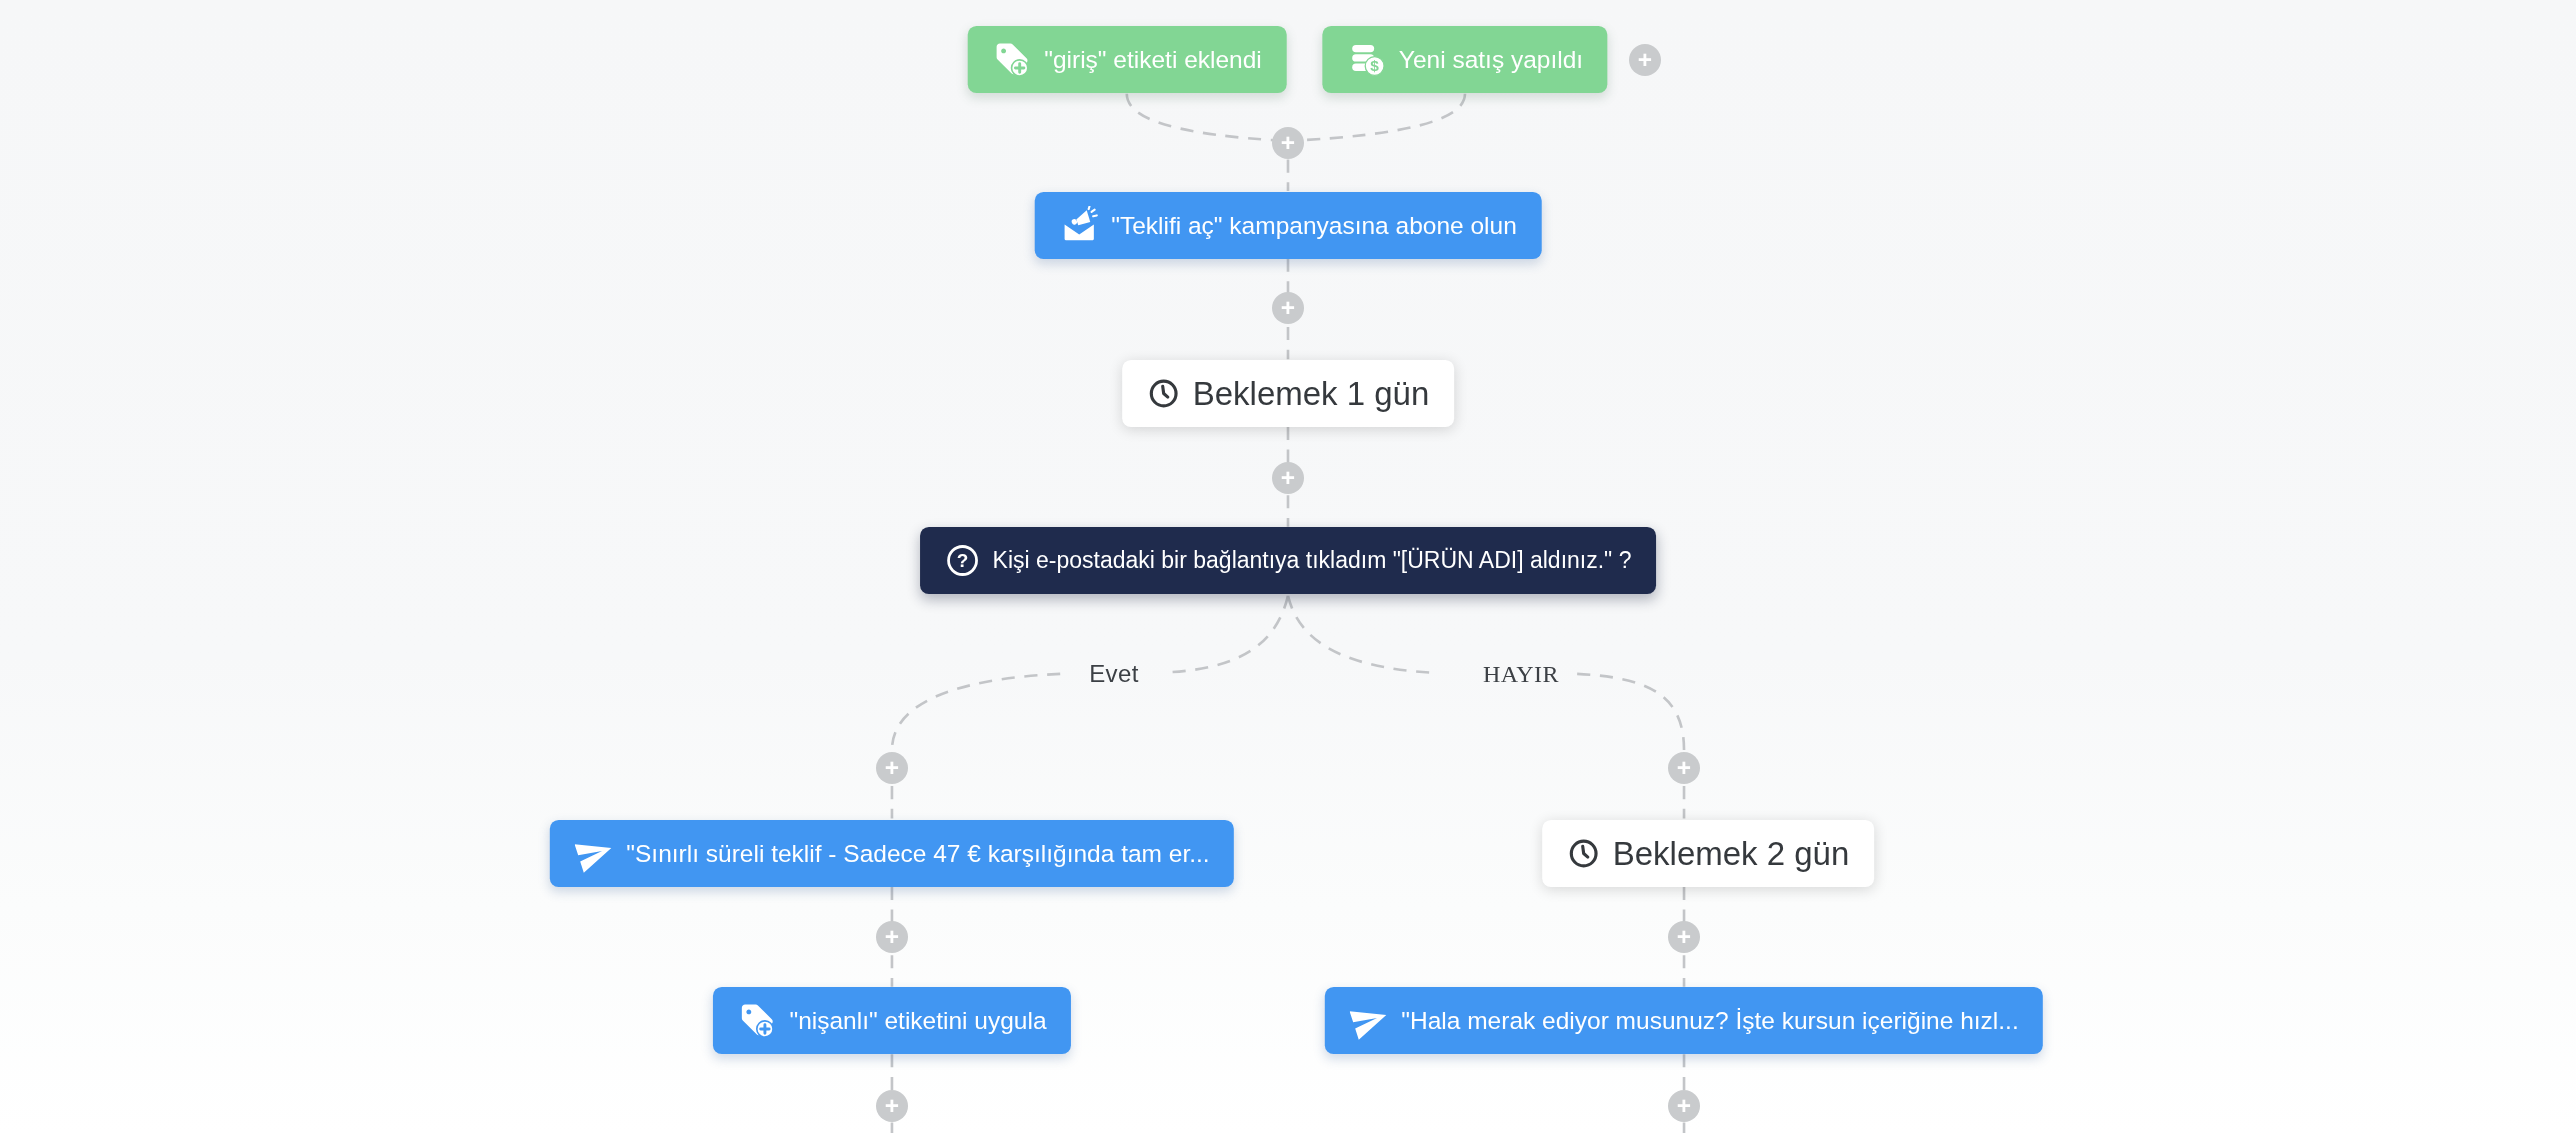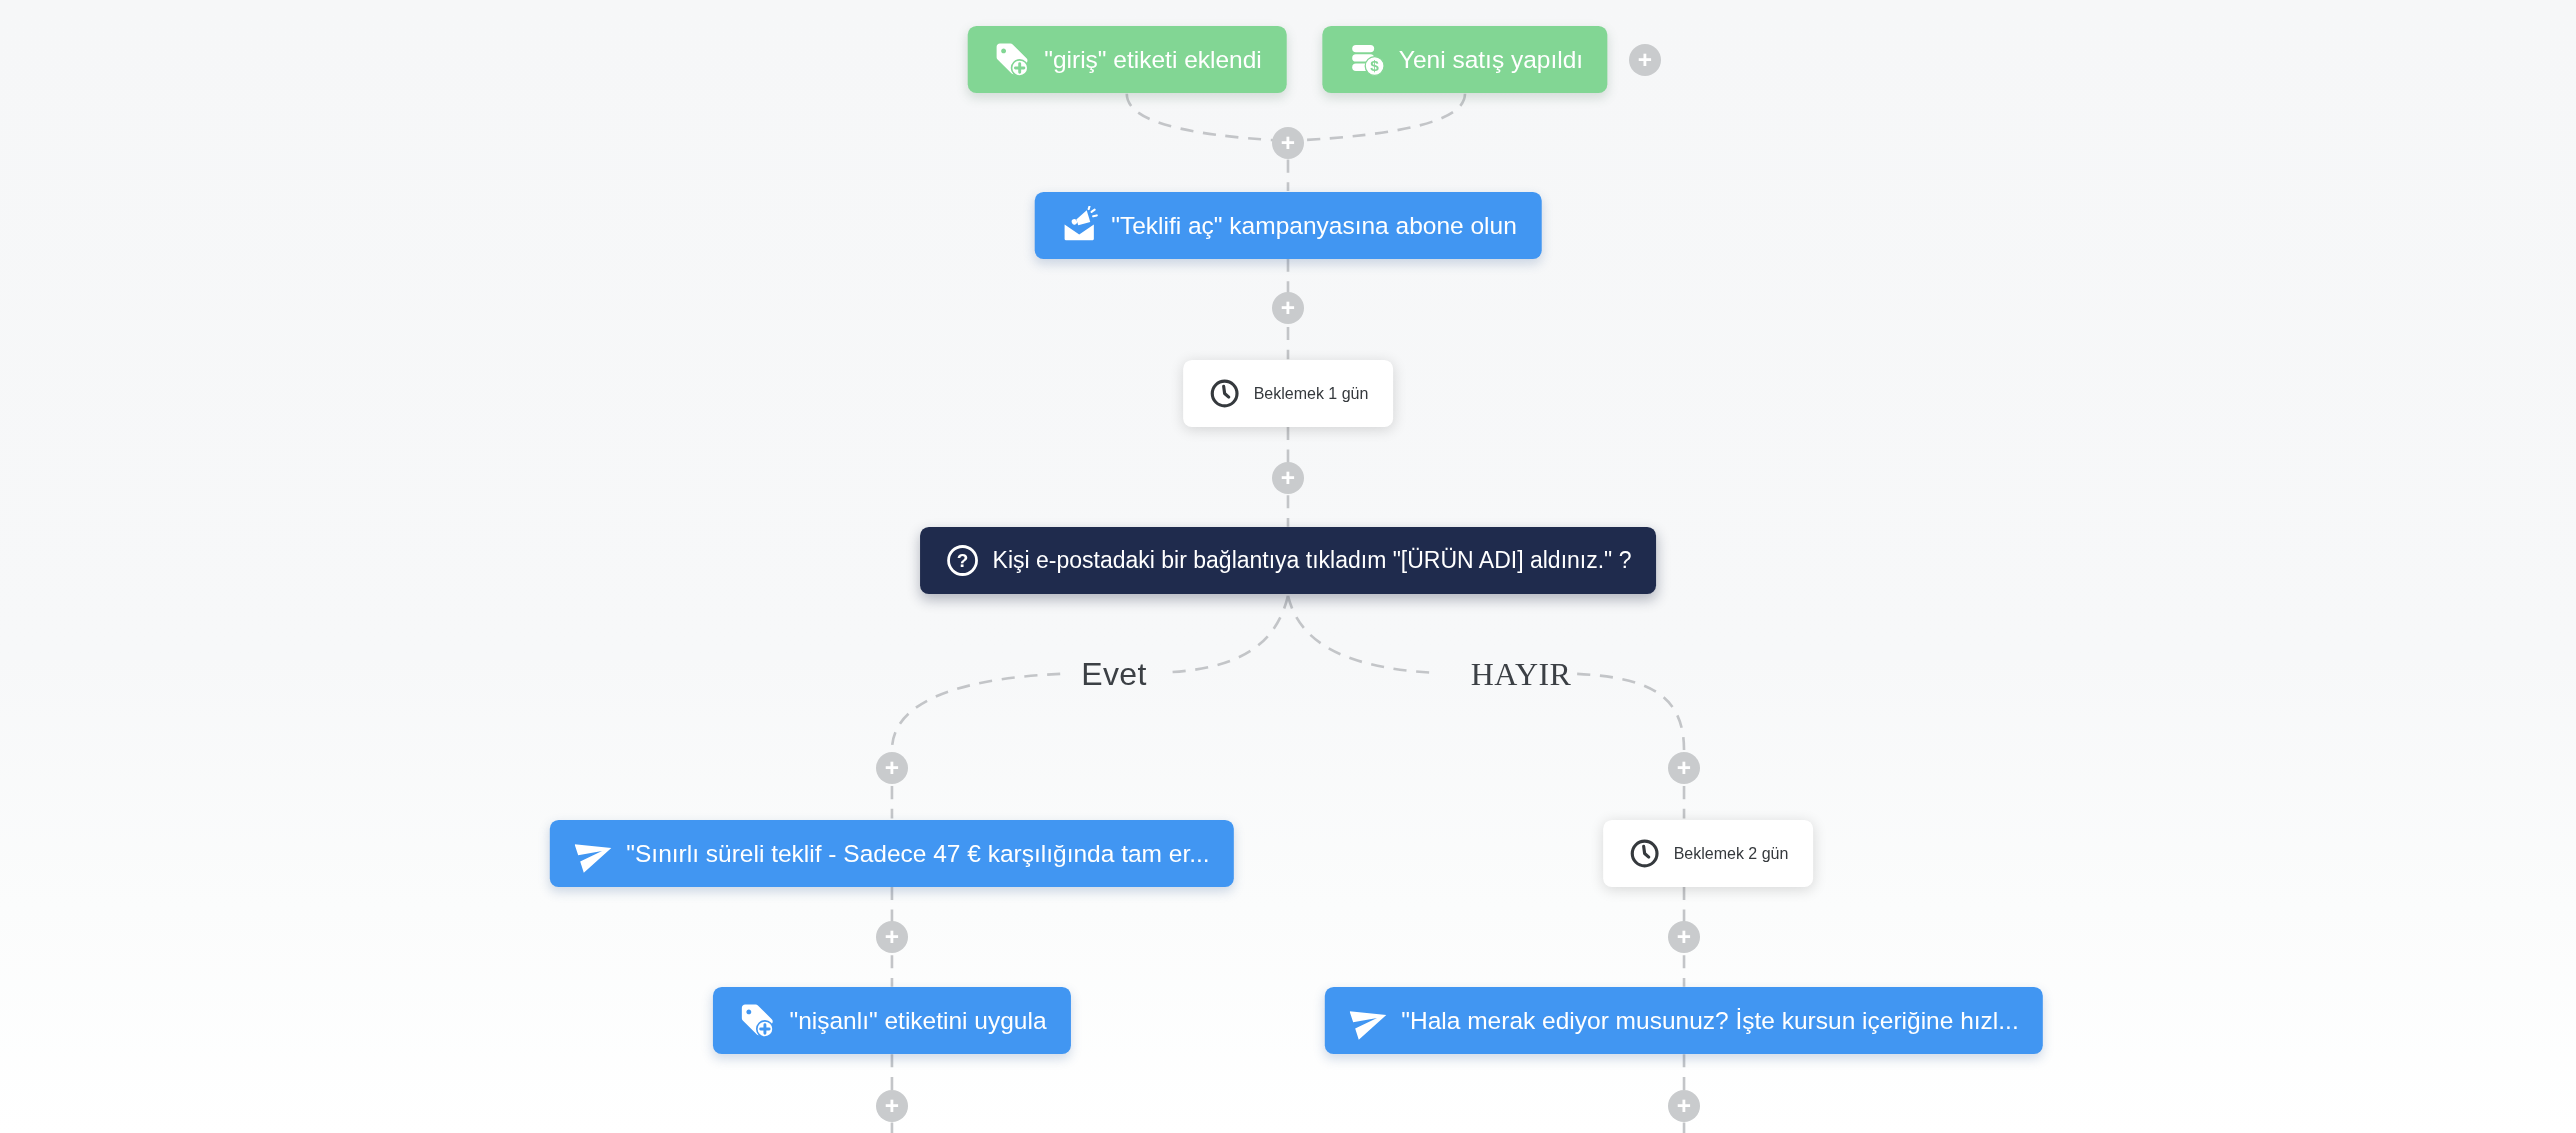--- a/index.html
+++ b/index.html
@@ -15,31 +15,31 @@
   .node{
     position:absolute;transform:translateX(-50%);
     height:67px;display:flex;align-items:center;gap:13px;
     padding:0 24.5px;border-radius:8.8px;font-size:24.5px;white-space:nowrap;
     z-index:2;cursor:pointer;box-sizing:border-box;
   }
   .node .icon{display:flex;align-items:center;justify-content:center;}
   .node--green{background:#82d694;--accent:#82d694;color:#ffffff;box-shadow:0 4.4px 10.5px rgba(70,110,85,.20);}
   .node--blue{background:#4196f2;--accent:#4196f2;color:#ffffff;box-shadow:0 4.4px 10.5px rgba(50,90,150,.22);}
   .node--navy{background:#1f2b4d;--accent:#1f2b4d;color:#ffffff;font-size:23px;box-shadow:0 5.3px 12.3px rgba(20,30,60,.30);}
-  .node--white{background:#ffffff;color:#35393d;font-size:16px;box-shadow:0 2.6px 14px rgba(0,0,0,.14);}
+  .node--white{background:#ffffff;color:#35393d;font-size:33px;box-shadow:0 2.6px 14px rgba(0,0,0,.14);}
   .node .icon svg{color:var(--accent,#ffffff);}
   .plus-btn{
     position:absolute;width:32px;height:32px;border-radius:50%;
     background:#c9cbcd;color:#ffffff;display:flex;align-items:center;justify-content:center;
     font-size:24.5px;font-weight:bold;line-height:1;
     transform:translate(-50%,-50%);z-index:3;cursor:pointer;user-select:none;
   }
   .branch-label{
     position:absolute;transform:translate(-50%,-50%);
-    font-size:32px;color:#3c4045;z-index:2;letter-spacing:0.4px;
+    font-size:24px;color:#3c4045;z-index:2;letter-spacing:0.4px;
   }
 </style>
 </head>
 <body>
 
 <div class="canvas">
 
   <svg class="connectors" width="2576" height="1134" viewBox="0 0 2940 1294">
     <path d="M1286 107 C1286 140 1360 154 1456 160"></path>
     <path d="M1672 107 C1672 140 1590 154 1484 160"></path>

